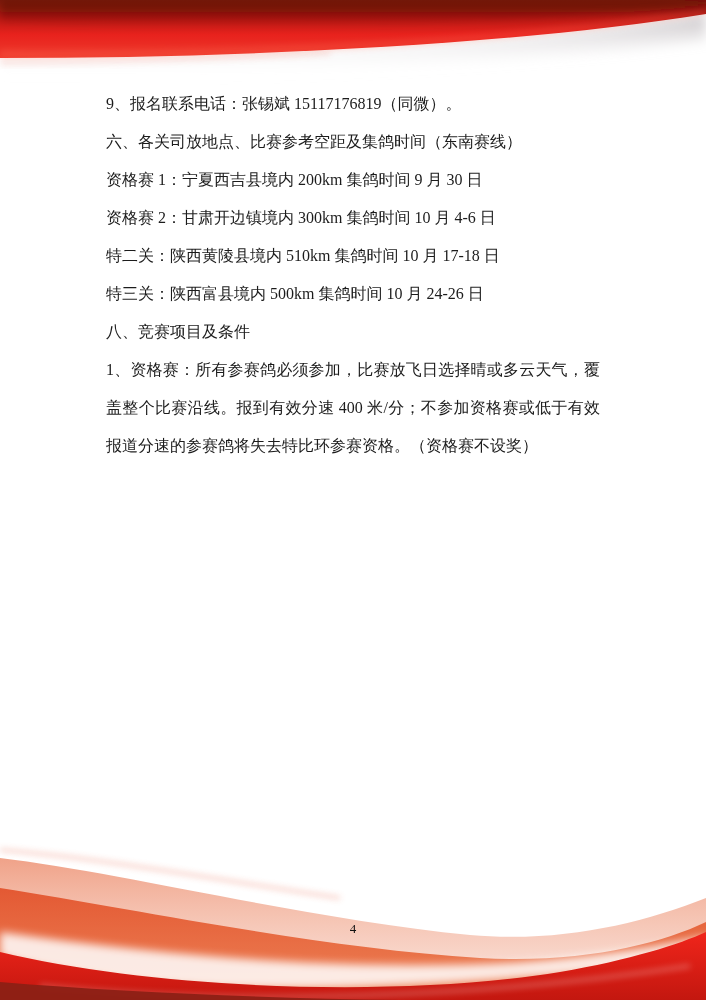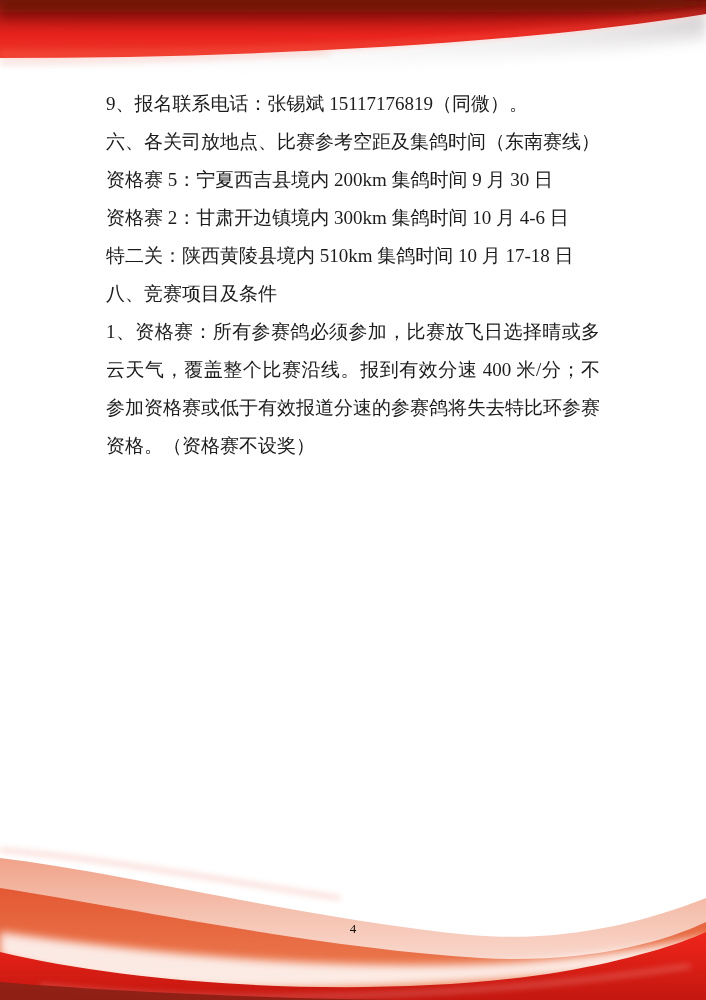--- a/index.html
+++ b/index.html
@@ -12,21 +12,21 @@
   }
   .swoosh { position: absolute; left: 0; width: 706px; display: block; }
   #header-swoosh { top: 0; height: 100px; }
   #footer-swoosh { bottom: 0; height: 160px; }
 
   .doc-body {
     position: absolute;
     left: 106px; top: 85px;
     width: 494px;
     color: #1c1c1c;
-    font-size: 19px;
+    font-size: 16px;
     line-height: 38px;
     text-align: justify;
     text-justify: inter-ideograph;
   }
   .doc-body p.para { margin: 0; padding: 0; }
   .doc-body .b { font-weight: 400; }
 
   .page-number {
     position: absolute;
     left: 344px; top: 921px;
@@ -69,23 +69,24 @@
   <path d="M0,58 C250,58 520,44 706,14 L706,40 C520,66 250,80 0,78 Z" fill="url(#gShadowTop)" filter="url(#blur6)"></path>
   <path d="M0,0 L706,0 L706,14 C520,44 250,58 0,58 Z" fill="url(#gBand)"></path>
   <path d="M0,0 L706,0 L706,6 C470,28 220,32 0,22 Z" fill="url(#gDarkTop)" filter="url(#blur4)"></path>
   <path d="M0,50 C250,52 500,40 706,10 L706,14 C520,44 250,58 0,58 Z" fill="#ff6a55" opacity="0.3" filter="url(#blur3)"></path>
   <path d="M0,63 C120,62 240,58 330,53" stroke="#e76a55" stroke-width="2" fill="none" opacity="0.4" filter="url(#blur3)"></path>
 </svg>
 
 <div class="doc-body">
     <p class="para"><span>9、报名联系电话：张锡斌 15117176819（同微）。</span></p>
     <p class="para"><span class="b">六、各关司放地点、比赛参考空距及集鸽时间（东南赛线）</span></p>
-    <p class="para"><span class="b">资格赛 5：</span><span>宁夏西吉县境内 200km 集鸽时间 9 月 30 日</span></p>
+    <p class="para"><span class="b">资格赛 1：</span><span>宁夏西吉县境内 200km 集鸽时间 9 月 30 日</span></p>
     <p class="para"><span class="b">资格赛 2：</span><span>甘肃开边镇境内 300km 集鸽时间 10 月 4-6 日</span></p>
     <p class="para"><span class="b">特二关：</span><span>陕西黄陵县境内 510km 集鸽时间 10 月 17-18 日</span></p>
+    <p class="para"><span class="b">特三关：</span><span>陕西富县境内 500km 集鸽时间 10 月 24-26 日</span></p>
     <p class="para"><span class="b">八、竞赛项目及条件</span></p>
     <p class="para"><span>1、</span><span class="b">资格赛：</span><span>所有参赛鸽必须参加，比赛放飞日选择晴或多云天气，覆盖整个比赛沿线。</span><span class="b">报到有效分速 400 米/分</span><span>；不参加资格赛或低于有效报道分速的参赛鸽将失去特比环参赛资格。（资格赛不设奖）</span></p>
   </div>
 
 <svg id="footer-swoosh" class="swoosh" viewBox="0 0 706 160" preserveAspectRatio="none" xmlns="http://www.w3.org/2000/svg" aria-hidden="true">
   <defs>
     <linearGradient id="gSalmon" x1="0" y1="0" x2="0" y2="1">
       <stop offset="0" stop-color="#ef9d82" stop-opacity="0.95"></stop>
       <stop offset="1" stop-color="#f7cdbd" stop-opacity="0.5"></stop>
     </linearGradient>

